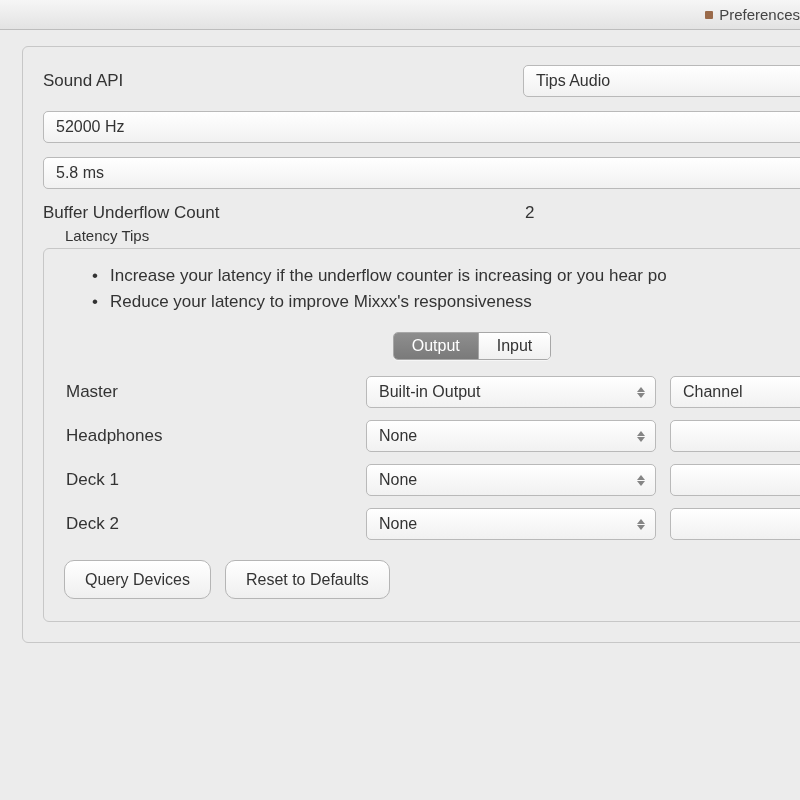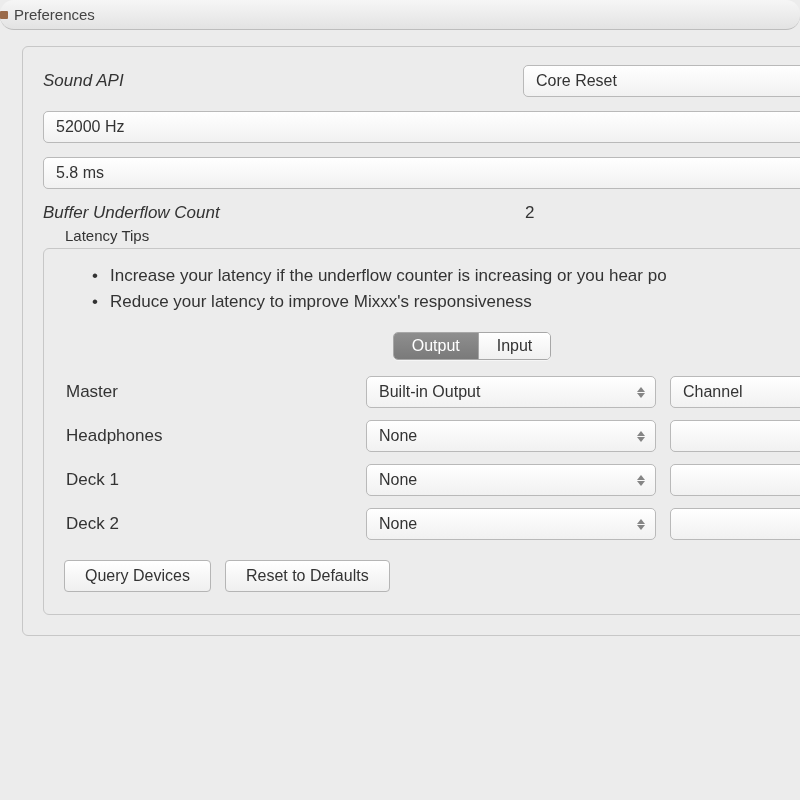--- a/index.html
+++ b/index.html
@@ -11,25 +11,24 @@
     font-family: "Lucida Grande", "Helvetica Neue", Arial, sans-serif;
     font-size: 16px;
     color: #333;
     background: #ececec;
     overflow: hidden;
   }
   .titlebar {
     height: 30px;
     background: linear-gradient(#f6f6f6, #e3e3e3);
     border-bottom: 1px solid #bdbdbd;
-    text-align: left;
+    text-align: right;
     line-height: 30px;
     font-size: 15px;
     color: #444;
-    border-radius: 14px;
   }
   .titlebar .dot {
     display:inline-block;
     width:8px;height:8px;
     background:#9a6a4a;
     border-radius:1px;
     margin-right:6px;
     position:relative;
     top:-1px;
   }
@@ -44,21 +43,20 @@
   .row {
     display: flex;
     align-items: center;
     margin-bottom: 14px;
     gap: 10px;
   }
   .row .lbl {
     flex: 0 0 470px;
     font-size: 17px;
     color: #333;
-    font-style: italic;
   }
   .combo {
     flex: 1;
     height: 32px;
     background: linear-gradient(#ffffff, #f1f1f1);
     border: 1px solid #b9b9b9;
     border-radius: 5px;
     display: flex;
     align-items: center;
     justify-content: space-between;
@@ -145,44 +143,44 @@
   }
   .outrow .combo.dev { flex: 0 0 290px; align-items: center; }
   .outrow .combo.ch  { flex: 0 0 260px; }
   .btnrow {
     display:flex;
     gap: 14px;
     margin-top: 20px;
     margin-left: 2px;
   }
   .btn {
-    height: 32px;
+    height: 39px;
     padding: 0 20px;
     border: 1px solid #b5b5b5;
-    border-radius: 4px;
+    border-radius: 10px;
     background: linear-gradient(#ffffff,#efefef);
     font-size: 16px;
     color:#333;
     display:flex;
     align-items:center;
   }
 </style>
 </head>
 <body>
 
 <div class="titlebar">
   <span class="dot"></span><span>Preferences</span>
 </div>
 
 <div class="panel">
 
   <div class="row">
     <div class="lbl">Sound API</div>
     <div class="combo">
-      <span>Core Reset</span>
+      <span>Tips Audio</span>
 
     </div>
   </div>
 
   <div class="row">
     <div class="combo">
       <span>52000 Hz</span>
 
     </div>
   </div>

